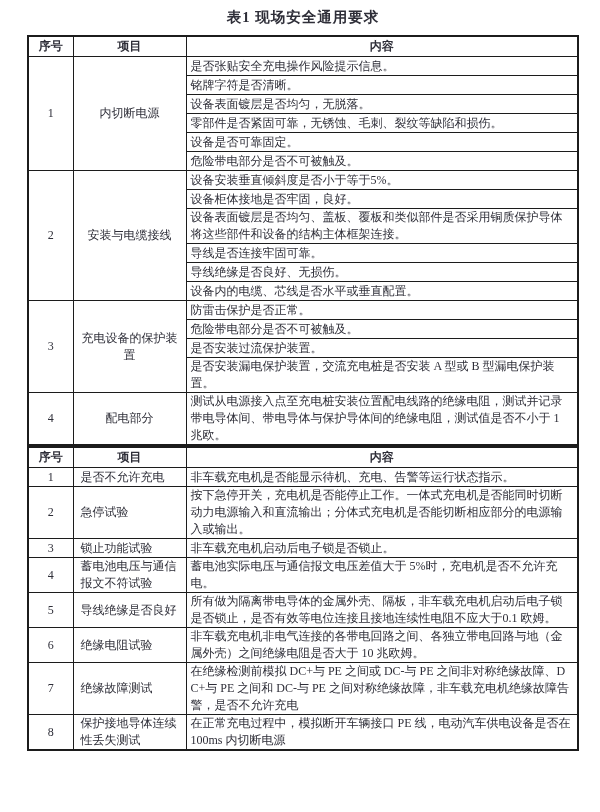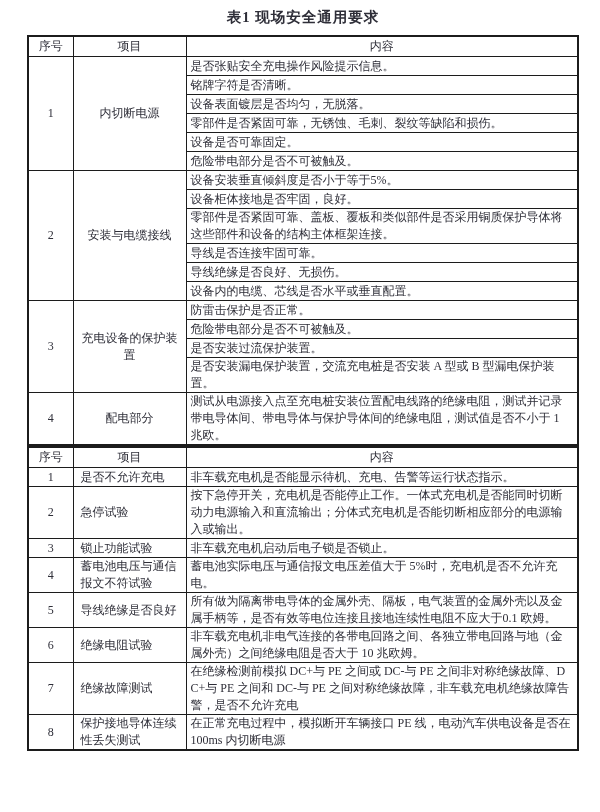--- a/index.html
+++ b/index.html
@@ -37,21 +37,21 @@
   .doc-table th, .doc-table td {
     border: 1px solid #1c1c1c;
     font-size: 12px;
     line-height: 17px;
     padding: 0 4px;
     height: 18px;
     vertical-align: middle;
     word-break: break-all;
   }
   .doc-table th {
-    font-weight: normal;
+    font-weight: bold;
     height: 19px;
   }
   .col-seq { width: 45px; }
   .col-item { width: 113px; }
   .seq-cell { text-align: center; }
   .item-cell { text-align: center; }
   #table-host-1 .item-cell { text-align: left; padding-left: 7px; }
   .content-cell { text-align: left; font-family: Liberation Serif, serif; }
 </style>
 </head>
@@ -96,21 +96,21 @@
           </tr>
           <tr>
             <td rowspan="6" class="seq-cell">2</td>
             <td rowspan="6" class="item-cell">安装与电缆接线</td>
             <td class="content-cell">设备安装垂直倾斜度是否小于等于5%。</td>
           </tr>
           <tr>
             <td class="content-cell">设备柜体接地是否牢固，良好。</td>
           </tr>
           <tr>
-            <td class="content-cell">零部件是否紧固可靠、盖板、覆板和类似部件是否采用铜质保护导体将这些部件和设备的结构主体框架连接。</td>
+            <td class="content-cell">设备表面镀层是否均匀、盖板、覆板和类似部件是否采用铜质保护导体将这些部件和设备的结构主体框架连接。</td>
           </tr>
           <tr>
             <td class="content-cell">导线是否连接牢固可靠。</td>
           </tr>
           <tr>
             <td class="content-cell">导线绝缘是否良好、无损伤。</td>
           </tr>
           <tr>
             <td class="content-cell">设备内的电缆、芯线是否水平或垂直配置。</td>
           </tr>
@@ -168,21 +168,21 @@
             <td class="content-cell">非车载充电机启动后电子锁是否锁止。</td>
           </tr>
           <tr>
             <td rowspan="1" class="seq-cell">4</td>
             <td rowspan="1" class="item-cell">蓄电池电压与通信报文不符试验</td>
             <td class="content-cell">蓄电池实际电压与通信报文电压差值大于 5%时，充电机是否不允许充电。</td>
           </tr>
           <tr>
             <td rowspan="1" class="seq-cell">5</td>
             <td rowspan="1" class="item-cell">导线绝缘是否良好</td>
-            <td class="content-cell">所有做为隔离带电导体的金属外壳、隔板，电气装置的金属外壳以及金属手柄等，是否有效等电位连接且接地连续性电阻不应大于0.1 欧姆。</td>
+            <td class="content-cell">所有做为隔离带电导体的金属外壳、隔板，非车载充电机启动后电子锁是否锁止，是否有效等电位连接且接地连续性电阻不应大于0.1 欧姆。</td>
           </tr>
           <tr>
             <td rowspan="1" class="seq-cell">6</td>
             <td rowspan="1" class="item-cell">绝缘电阻试验</td>
             <td class="content-cell">非车载充电机非电气连接的各带电回路之间、各独立带电回路与地（金属外壳）之间绝缘电阻是否大于 10 兆欧姆。</td>
           </tr>
           <tr>
             <td rowspan="1" class="seq-cell">7</td>
             <td rowspan="1" class="item-cell">绝缘故障测试</td>
             <td class="content-cell">在绝缘检测前模拟 DC+与 PE 之间或 DC-与 PE 之间非对称绝缘故障、DC+与 PE 之间和 DC-与 PE 之间对称绝缘故障，非车载充电机绝缘故障告警，是否不允许充电</td>

